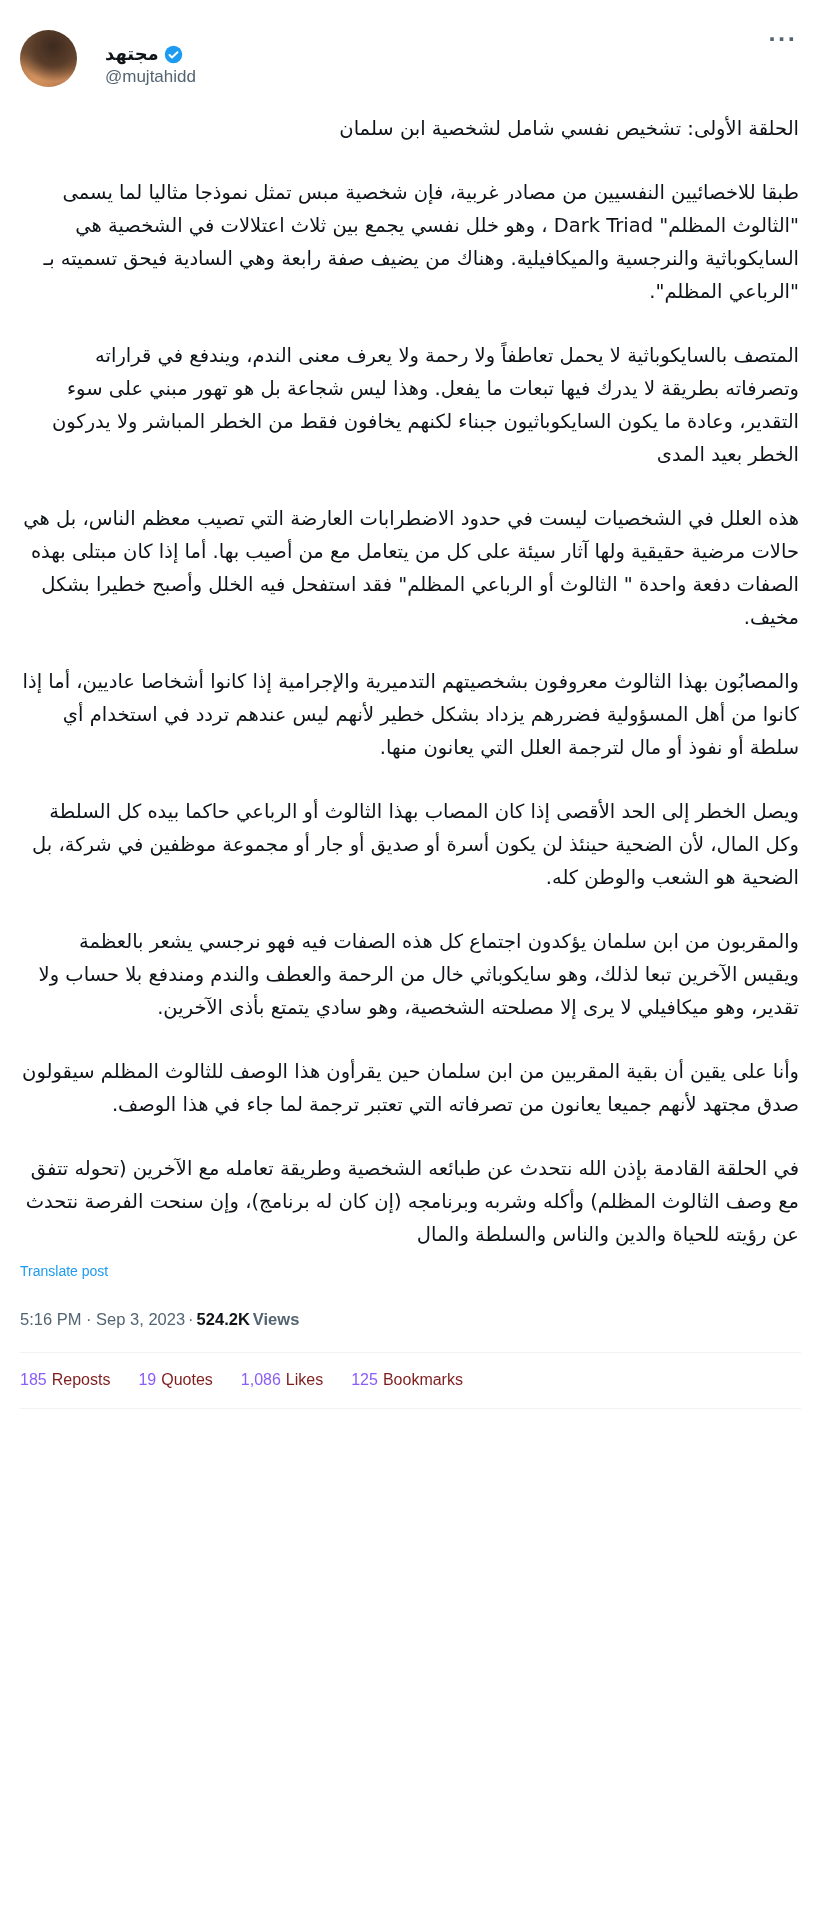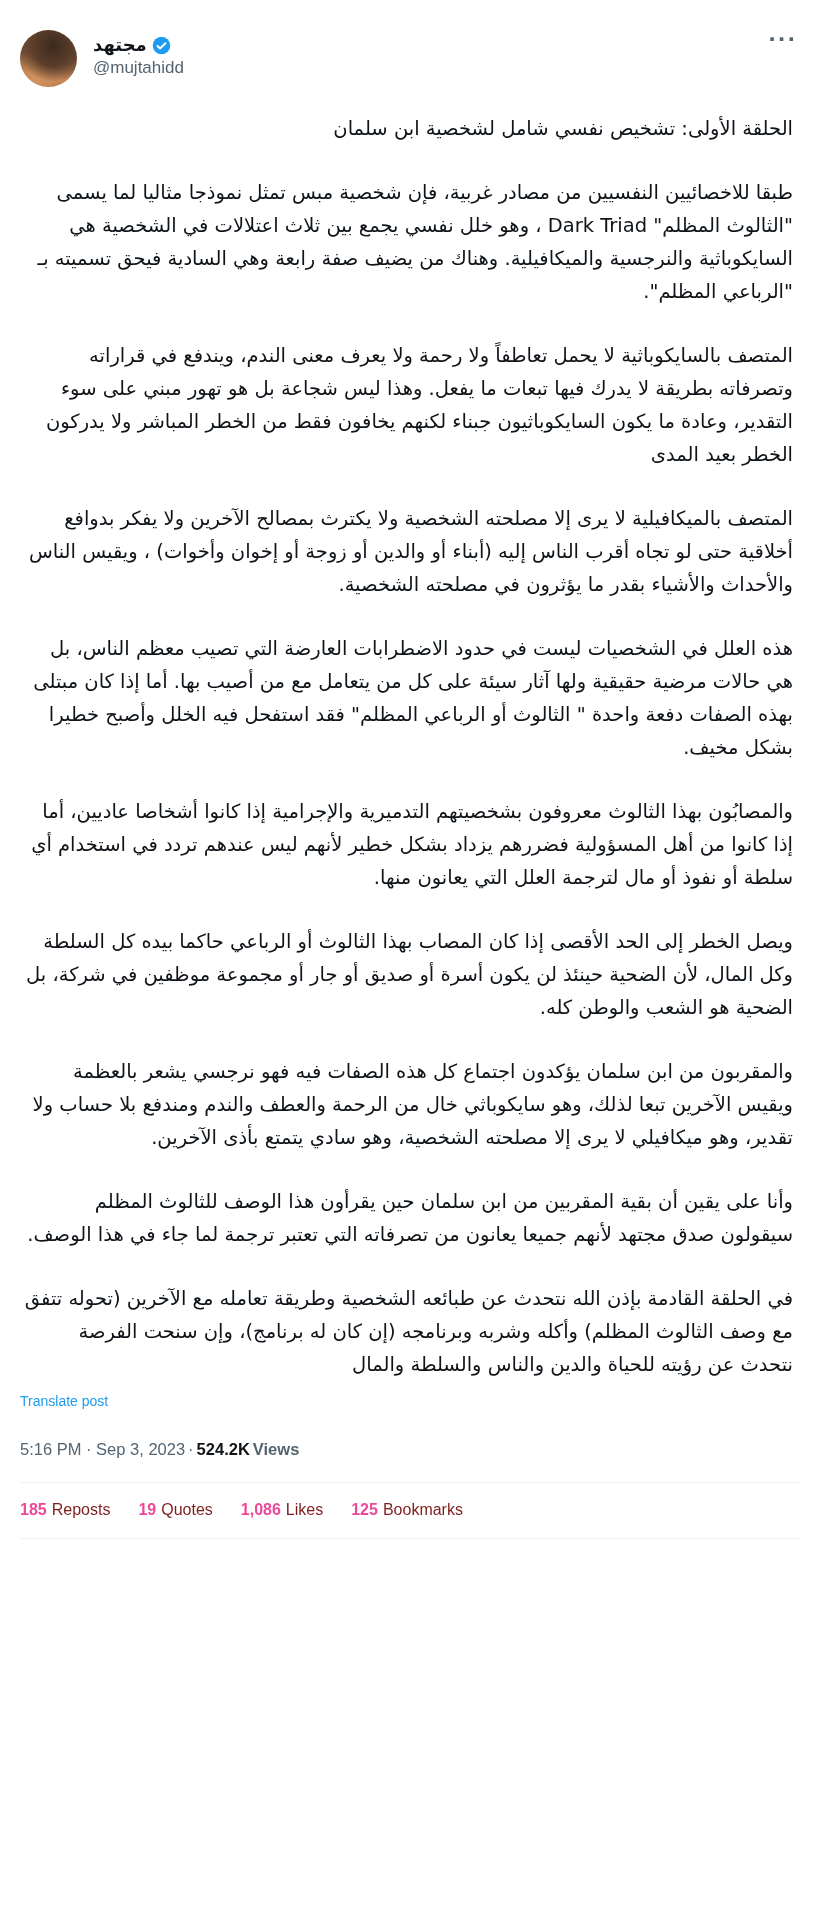--- a/index.html
+++ b/index.html
@@ -4,21 +4,21 @@
 <style>
   html,body{margin:0;padding:0;}
   body{
     width:821px;height:1920px;overflow:hidden;
     background:#ffffff;color:#0f1419;
     font-family:"DejaVu Sans",sans-serif;
   }
   .wrap{padding:30px 20px 0 20px;position:relative;}
 
   
-  .header{display:flex;align-items:flex-start;position:relative;}
+  .header{display:flex;align-items:flex-end;position:relative;gap:12px;}
   .avatar{
     width:57px;height:57px;border-radius:50%;flex:none;cursor:pointer;
     background:
       radial-gradient(circle at 58% 28%, #3c2a1e 0%, #5a3d2a 38%, rgba(60,42,30,0) 68%),
       radial-gradient(circle at 30% 85%, #d2925f 0%, rgba(210,146,95,0) 55%),
       linear-gradient(180deg,#8a6a52 0%,#6b4a34 40%,#9c6a42 68%,#c4855a 88%,#ad6f3f 100%);
   }
   .id-block{margin-left:16px;padding-top:4px;}
   .name-row{display:flex;align-items:center;gap:5px;}
   .display-name{font-weight:bold;font-size:18px;line-height:22px;cursor:pointer;}
@@ -32,21 +32,21 @@
     font-size:20px;font-weight:bold;letter-spacing:2px;line-height:14px;
     cursor:pointer;user-select:none;
   }
 
   
   .tweet{
     direction:rtl;text-align:right;
     font-size:19.5px;line-height:33px;
     margin-top:25px;color:#0f1419;
   }
-  .tweet p{margin:0 8px 31px 0;}
+  .tweet p{margin:0 2px 31px 0;}
   .tweet p:last-child{margin-bottom:9px;}
 
   
   .translate{
     direction:ltr;text-align:left;color:#1d9bf0;font-size:14px;line-height:22px;
     font-family:"Liberation Sans",sans-serif;cursor:pointer;display:inline-block;
   }
   .meta{
     margin-top:27px;color:#536471;font-size:16.5px;line-height:20px;
     font-family:"Liberation Sans",sans-serif;
@@ -54,21 +54,21 @@
   .meta .views-count{color:#0f1419;font-weight:bold;}
   .meta .sep{margin:0 3px;}
   .meta .views-label{margin-left:3px;font-weight:bold;}
   .divider{height:1px;background:#eff3f4;margin-top:23px;}
   .divider.bottom{margin-top:0;}
   .stats{
     display:flex;gap:28px;padding:18px 0 19px 0;
     font-size:16px;font-family:"Liberation Sans",sans-serif;
   }
   .stat{cursor:pointer;white-space:nowrap;}
-  .stat .n{font-weight:bold;color:#ec4899;}
+  .stat .n{font-weight:normal;color:#8b5cf6;}
   .stat .l{color:#7f1d1d;margin-left:5px;}
 </style>
 </head>
 <body>
 
 <div class="wrap">
 
   <div class="header">
     <div class="avatar"></div>
     <div class="id-block">
@@ -83,21 +83,20 @@
       </div>
       <div class="handle">@mujtahidd</div>
     </div>
     <div class="more">···</div>
   </div>
 
   <div class="tweet">
     <p>الحلقة الأولى: تشخيص نفسي شامل لشخصية ابن سلمان</p>
     <p>طبقا للاخصائيين النفسيين من مصادر غربية، فإن شخصية مبس تمثل نموذجا مثاليا لما يسمى "الثالوث المظلم" Dark Triad ، وهو خلل نفسي يجمع بين ثلاث اعتلالات في الشخصية هي السايكوباثية والنرجسية والميكافيلية. وهناك من يضيف صفة رابعة وهي السادية فيحق تسميته بـ "الرباعي المظلم".</p>
     <p>المتصف بالسايكوباثية لا يحمل تعاطفاً ولا رحمة ولا يعرف معنى الندم، ويندفع في قراراته وتصرفاته بطريقة لا يدرك فيها تبعات ما يفعل. وهذا ليس شجاعة بل هو تهور مبني على سوء التقدير، وعادة ما يكون السايكوباثيون جبناء لكنهم يخافون فقط من الخطر المباشر ولا يدركون الخطر بعيد المدى</p>
-    <p>المتصف بالميكافيلية لا يرى إلا مصلحته الشخصية ولا يكترث بمصالح الآخرين ولا يفكر بدوافع أخلاقية حتى لو تجاه أقرب الناس إليه (أبناء أو والدين أو زوجة أو إخوان وأخوات) ، ويقيس الناس والأحداث والأشياء بقدر ما يؤثرون في مصلحته الشخصية.</p>
     <p>هذه العلل في الشخصيات ليست في حدود الاضطرابات العارضة التي تصيب معظم الناس، بل هي حالات مرضية حقيقية ولها آثار سيئة على كل من يتعامل مع من أصيب بها. أما إذا كان مبتلى بهذه الصفات دفعة واحدة " الثالوث أو الرباعي المظلم" فقد استفحل فيه الخلل وأصبح خطيرا بشكل مخيف.</p>
     <p>والمصابُون بهذا الثالوث معروفون بشخصيتهم التدميرية والإجرامية إذا كانوا أشخاصا عاديين، أما إذا كانوا من أهل المسؤولية فضررهم يزداد بشكل خطير لأنهم ليس عندهم تردد في استخدام أي سلطة أو نفوذ أو مال لترجمة العلل التي يعانون منها.</p>
     <p>ويصل الخطر إلى الحد الأقصى إذا كان المصاب بهذا الثالوث أو الرباعي حاكما بيده كل السلطة وكل المال، لأن الضحية حينئذ لن يكون أسرة أو صديق أو جار أو مجموعة موظفين في شركة، بل الضحية هو الشعب والوطن كله.</p>
     <p>والمقربون من ابن سلمان يؤكدون اجتماع كل هذه الصفات فيه  فهو نرجسي يشعر بالعظمة ويقيس الآخرين تبعا لذلك، وهو سايكوباثي خال من الرحمة والعطف والندم ومندفع بلا حساب ولا تقدير، وهو ميكافيلي لا يرى إلا مصلحته الشخصية، وهو سادي يتمتع بأذى الآخرين.</p>
     <p>وأنا على يقين أن بقية المقربين من ابن سلمان حين يقرأون هذا الوصف للثالوث المظلم سيقولون صدق مجتهد لأنهم جميعا يعانون من تصرفاته التي تعتبر ترجمة لما جاء في هذا الوصف.</p>
     <p>في الحلقة القادمة بإذن الله نتحدث عن طبائعه الشخصية وطريقة تعامله مع الآخرين (تحوله تتفق مع وصف الثالوث المظلم) وأكله وشربه وبرنامجه (إن كان له برنامج)، وإن سنحت الفرصة نتحدث عن رؤيته للحياة والدين والناس والسلطة والمال</p>
   </div>
 
   <span class="translate">Translate post</span>
 

